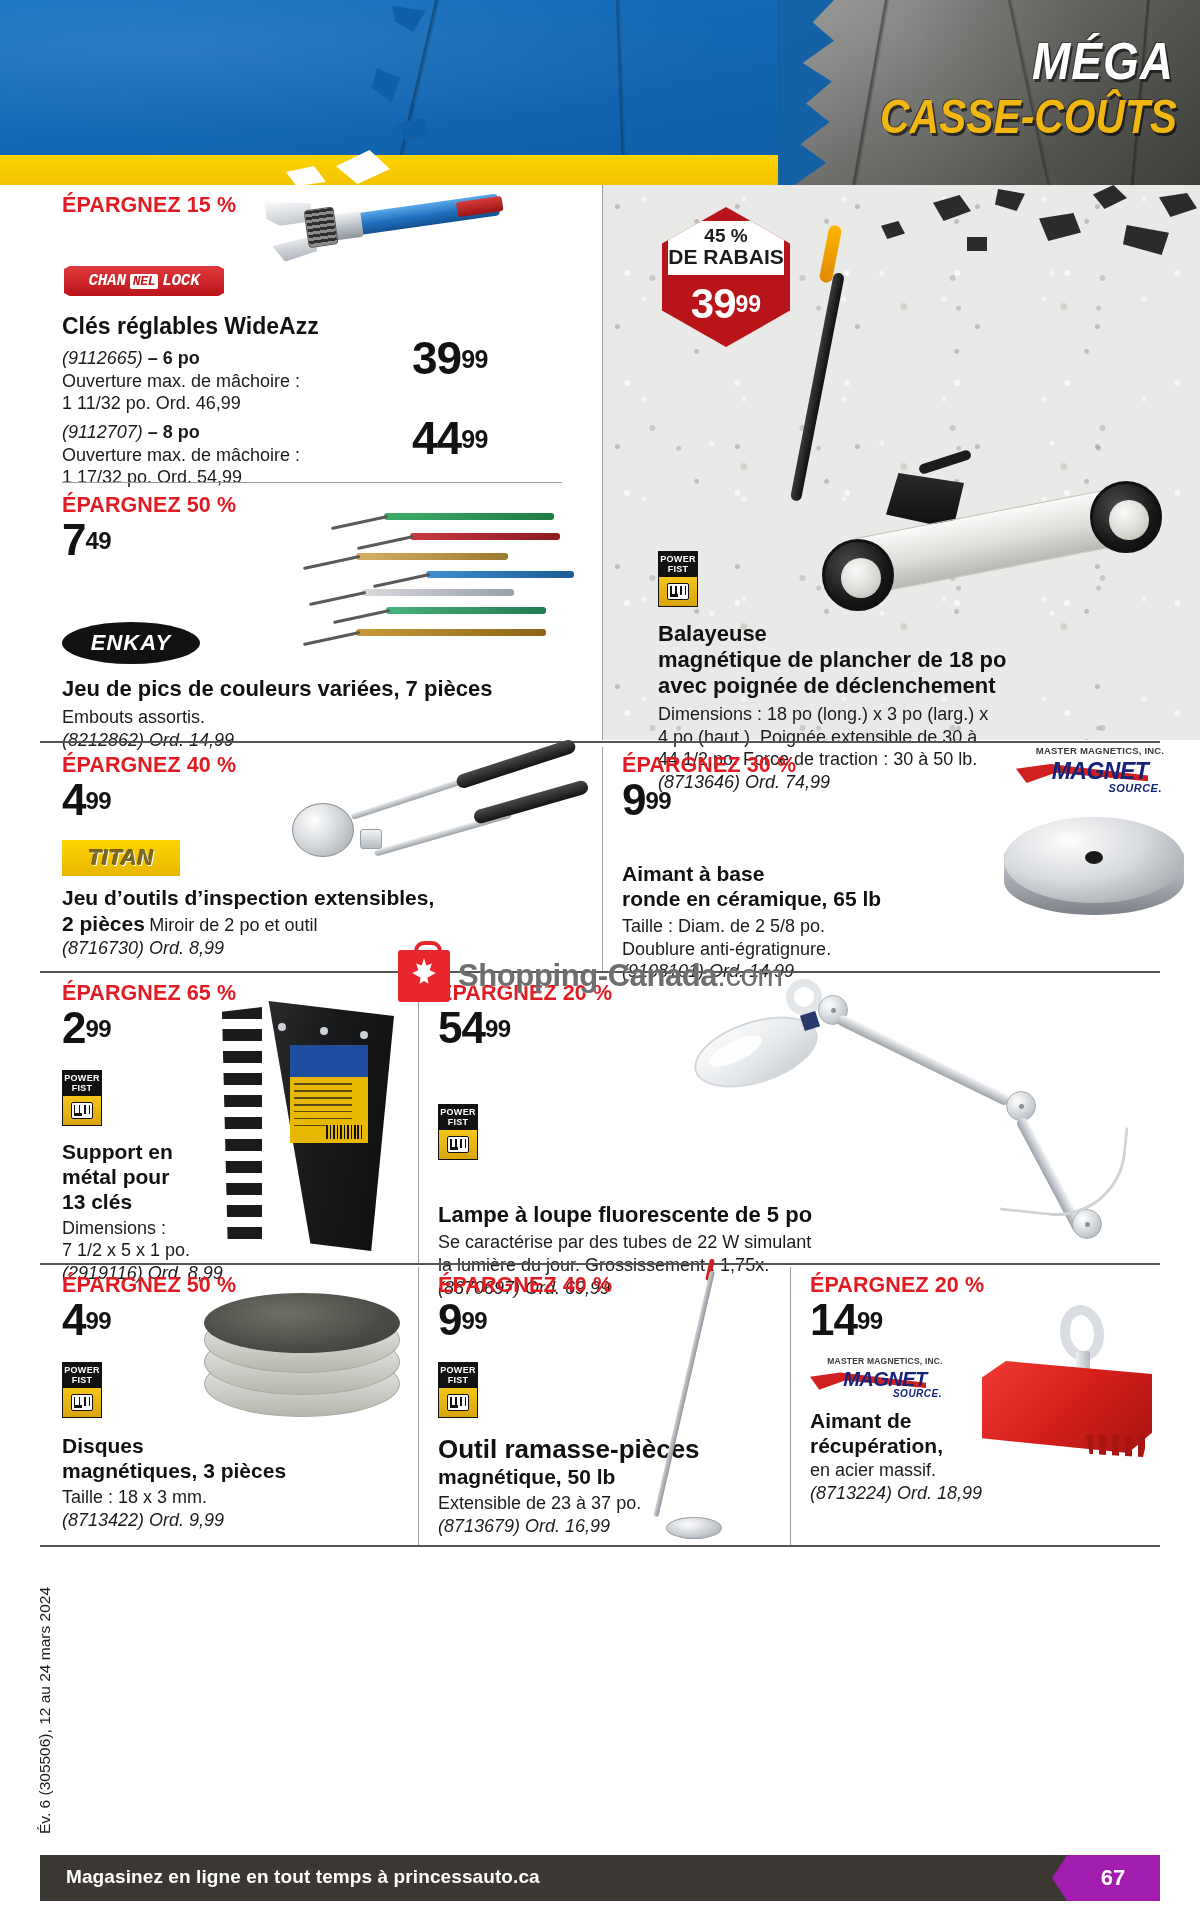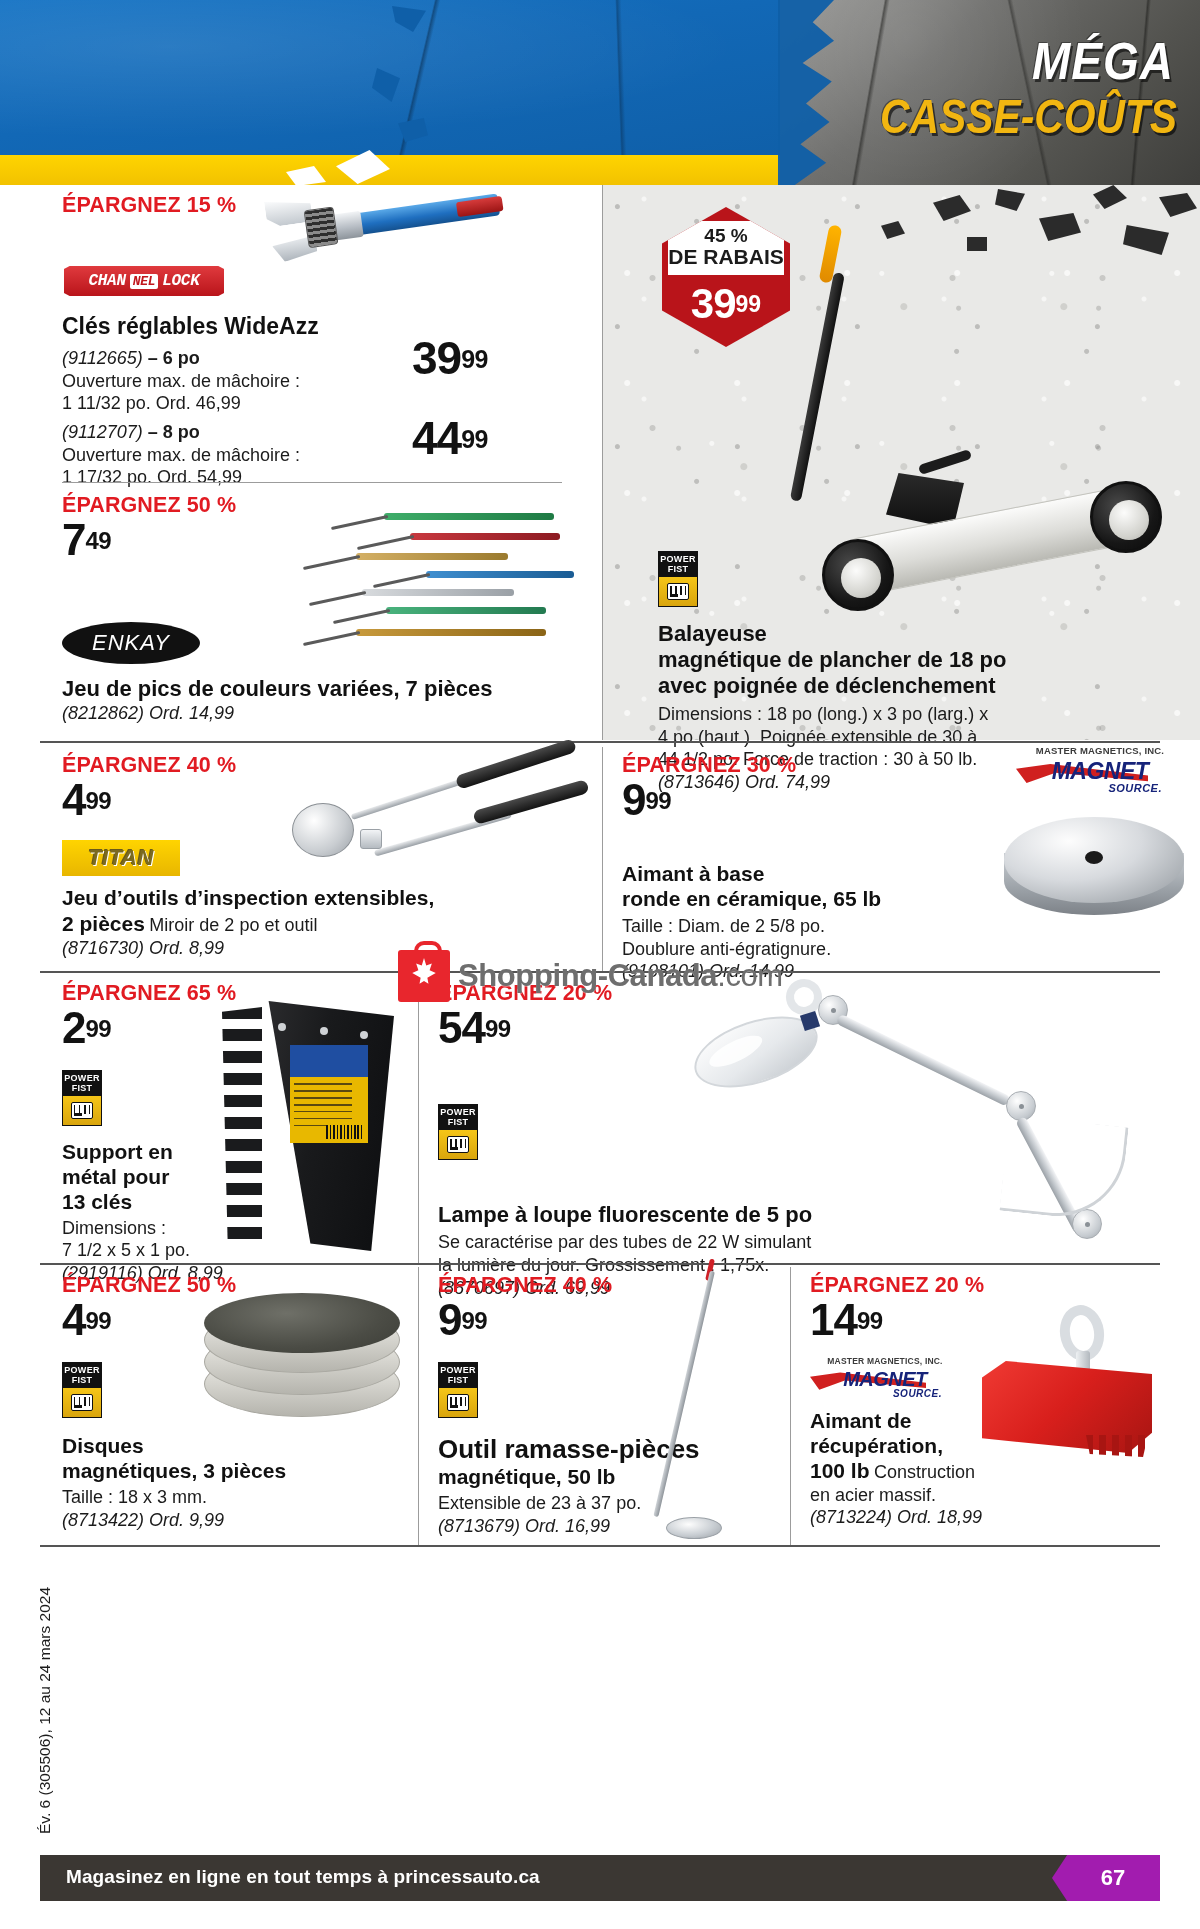--- a/index.html
+++ b/index.html
@@ -110,21 +110,21 @@
   }
   .logo-channellock .txt{
     position:absolute;inset:0;display:flex;align-items:center;justify-content:center;
     gap:4px;color:#fff;font-weight:700;font-size:16px;font-style:italic;letter-spacing:-.3px;font-family:Liberation Mono, monospace;
   }
   .logo-channellock .seg2{ background:#fff;color:#c0161c;padding:0 3px;border-radius:2px;font-size:13px;}
 
   .logo-enkay{
     width:138px;height:42px;background:#111;border-radius:50%/50%;
     display:flex;align-items:center;justify-content:center;
-    color:#fff;font-weight:400;font-style:italic;font-size:22px;letter-spacing:1px;
+    color:#fff;font-weight:700;font-style:italic;font-size:22px;letter-spacing:1px;
   }
 
   .logo-titan{
     width:118px;height:36px;background:linear-gradient(180deg,#ffd400,#e8b600);
     display:flex;align-items:center;justify-content:center;
     font-weight:700;font-size:22px;font-style:italic;letter-spacing:.5px;
     color:#7b6a20;
     text-shadow:1px 1px 0 #fff,-1px -1px 0 #6a5a18;
   }
 
@@ -578,20 +578,21 @@
 
   <div class="rule-h" style="left:62px; top:297px; width:500px;"></div>
 
   <div class="cell" style="left:62px; top:308px; width:520px;">
     <div class="save">ÉPARGNEZ 50 %</div>
     <div class="price" style="margin-top:2px;">
       <span class="int">7</span><span class="cents">49</span>
     </div>
     <div class="logo-enkay" style="margin-top:62px;">ENKAY</div>
     <div class="ptitle" style="margin-top:12px; font-size:22px;">Jeu de pics de couleurs variées, 7 pièces</div>
+    <div class="pdesc" style="margin-top:4px;">Embouts assortis.</div>
     <div class="pdesc"><i>(8212862)  Ord. 14,99</i></div>
   </div>
 
   <div class="art" style="left:300px; top:322px; width:270px; height:150px;">
     <div class="pick" style="left:84px; top:6px;  width:170px; background:linear-gradient(90deg,#3fae6a,#1f7a44);">
         <span class="tip"></span>
       </div>
     <div class="pick" style="left:110px;top:26px; width:150px; background:linear-gradient(90deg,#c8383f,#8d1b22);">
         <span class="tip"></span>
       </div>
@@ -821,24 +822,20 @@
     <div class="logo-magnet" style="margin-top:16px; width:150px;">
       <div class="mm-top" style="font-size:8.5px;">MASTER MAGNETICS, INC.</div>
       <div class="mm-main" style="height:26px;">
         <span class="swoosh" style="width:116px;height:20px;top:6px;"></span>
         <span class="mm-word" style="font-size:20px;">MAGNET</span>
       </div>
       <div class="mm-sub" style="font-size:10px;padding-right:18px;">SOURCE.</div>
     </div>
     <div class="ptitle" style="margin-top:10px; font-size:21px;">Aimant de</div>
     <div class="ptitle" style="font-size:21px;">récupération,</div>
-    <div>
-      <span class="ptitle" style="font-size:21px;">100 lb</span>
-      <span class="pdesc">Construction</span>
-    </div>
     <div class="pdesc">en acier massif.</div>
     <div class="pdesc"><i>(8713224)  Ord. 18,99</i></div>
   </div>
 
   <div class="redmag" style="left:982px; top:1118px;">
     <div class="bolt"></div>
     <div class="stem"></div>
     <div class="nut"></div>
     <div class="block"></div>
     <div class="feet"></div>

